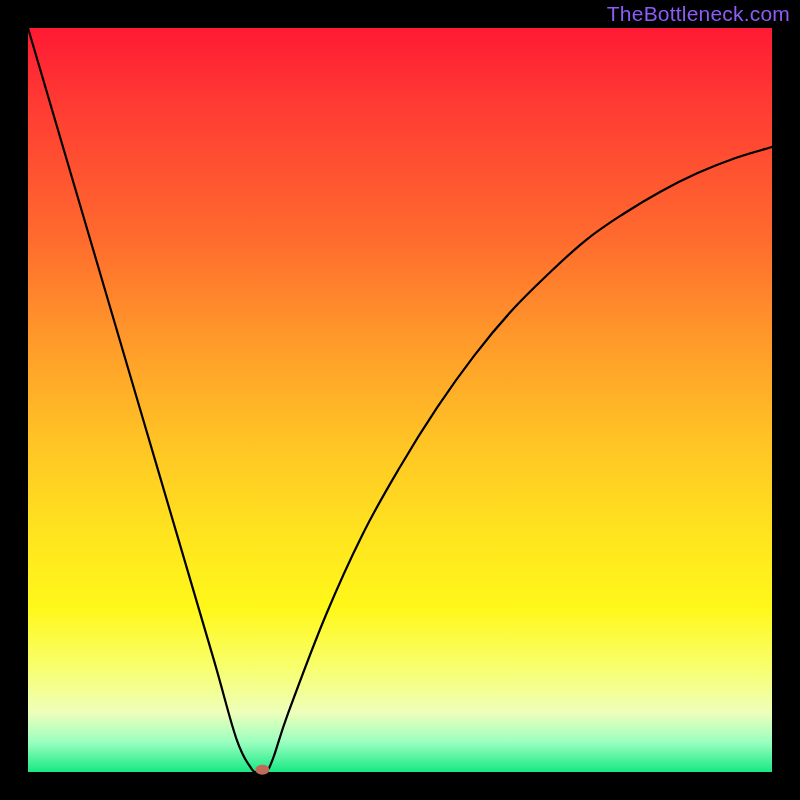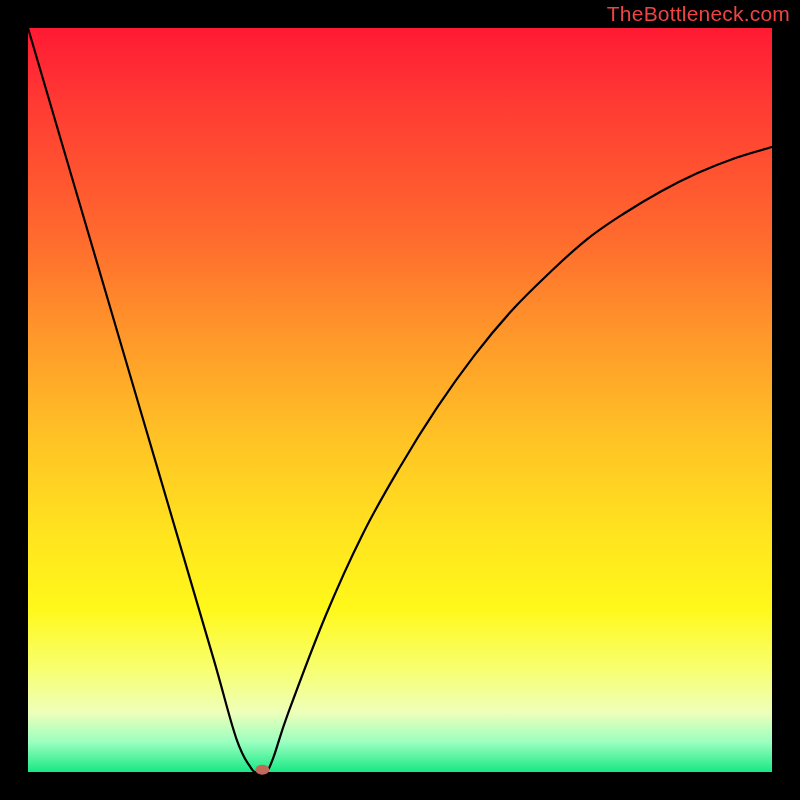--- a/index.html
+++ b/index.html
@@ -38,21 +38,21 @@
       #f8ff6e 86%,
       #eeffba 92%,
       #9affc0 96%,
       #18e884 100%
     );
   }
   .watermark {
     position: absolute;
     top: 2px;
     right: 10px;
-    color: #ef4444;
+    color: #8b5cf6;
     font-size: 21px;
     letter-spacing: 0.2px;
     user-select: none;
   }
   svg.curve {
     position: absolute;
     left: 0;
     top: 0;
     width: 744px;
     height: 744px;

